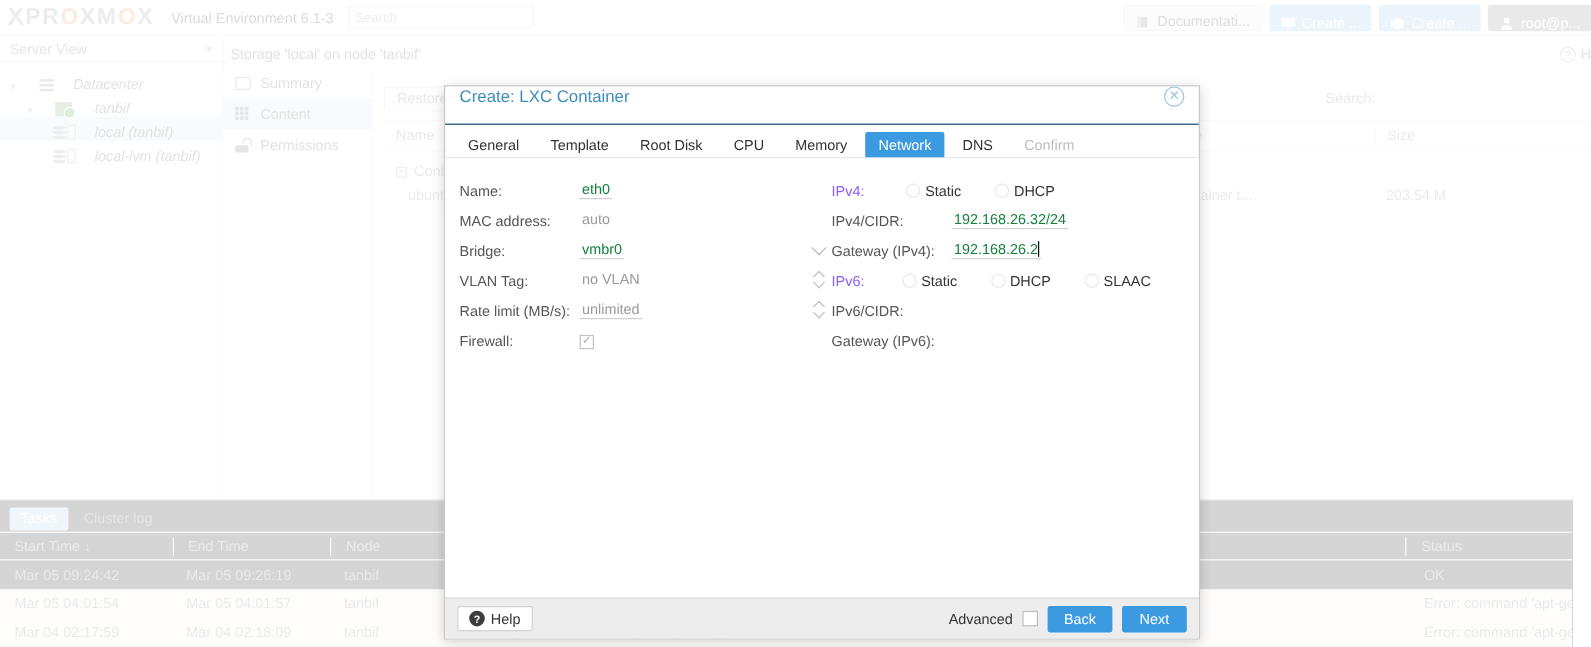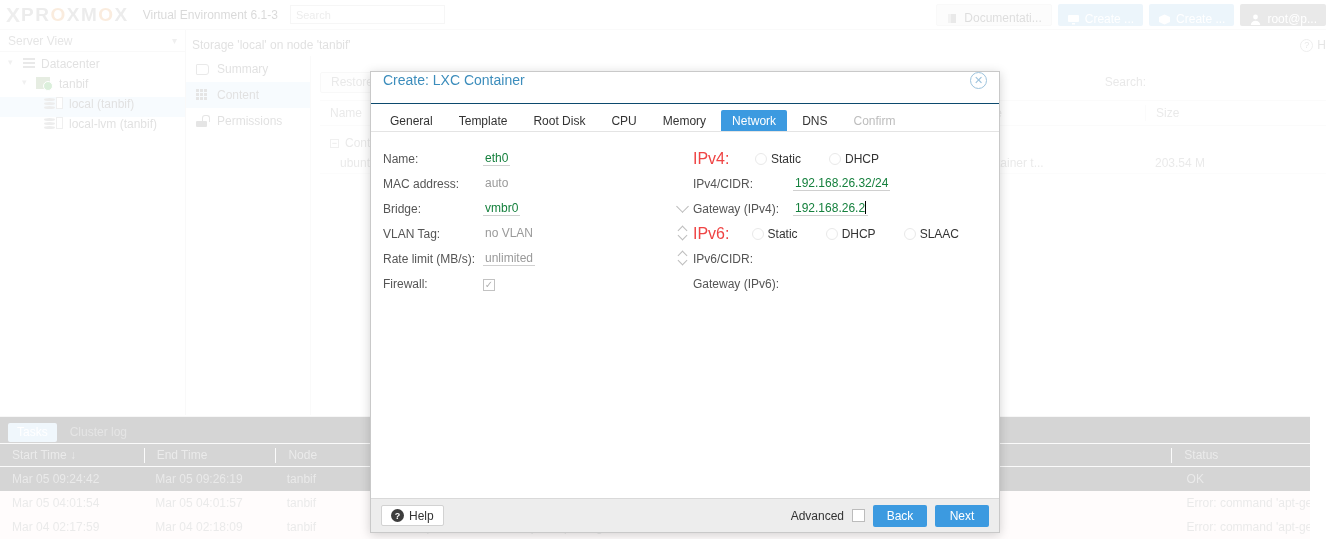--- a/index.html
+++ b/index.html
@@ -60,22 +60,22 @@
     background: #fff; border-right: 1px solid #e2e2e2;
   }
   .sv-header {
     height: 22px; border-bottom: 1px solid #e4e4e4;
     display: flex; align-items: center; padding: 0 8px;
     font-size: 12px; color: #888;
   }
   .sv-caret { margin-left: auto; color: #b5b5b5; font-size: 10px; }
   .tree { padding-top: 5px; font-size: 12px; color: #777; }
   .tree-row {
-    height: 20px; display: flex; align-items: flex-start; gap: 5px;
-    padding-left: 6px; white-space: nowrap;
+    height: 20px; display: flex; align-items: flex-end; gap: 15px;
+    padding-left: 6px; white-space: nowrap; font-style: italic;
   }
   .tree-row.sel { background: #dcecf9; }
   .tw { color: #bbb; font-size: 9px; width: 9px; display:inline-block; }
   .ic { width: 14px; height: 12px; display: inline-block; position: relative; }
   .ic-dc::before, .ic-dc::after, .ic-dc span {
     content:''; position:absolute; left:1px; width:12px; height:2px;
     background:#9a9a9a;
   }
   .ic-dc::before { top:1px; } .ic-dc span { top:5px; position:absolute; }
   .ic-dc::after { top:9px; }
@@ -234,21 +234,21 @@
     border-left:1.3px solid #bdbdbd; border-top:1.3px solid #bdbdbd;
   }
   .spin i.up { top:2px; transform:rotate(45deg); }
   .spin i.dn { top:7px; transform:rotate(225deg); }
   .cbox {
     width:12px; height:12px; border:1px solid #c2c2c2; background:#fff;
     display:inline-flex; align-items:center; justify-content:center;
     font-size:10px; color:#b0b0b0; line-height:1;
   }
   .radio-row { height:25px; display:flex; align-items:center; gap:0; font-size:12px; }
-  .rlabel { width:62px; color:#ef4444; font-size:16px; }
+  .rlabel { width:62px; color:#8b5cf6; font-size:12px; }
   .ropt { display:flex; align-items:center; gap:4px; margin-right:28px; }
   .rdot {
     width:12px; height:12px; border-radius:50%; border:1px solid #e9e9e9;
     background:#fff; flex:none;
   }
   .rtxt { color:#333; font-size:12px; }
   .m-foot {
     height:34px; background:#ededed; border-top:1px solid #d9d9d9;
     display:flex; align-items:center; padding:0 10px;
   }

